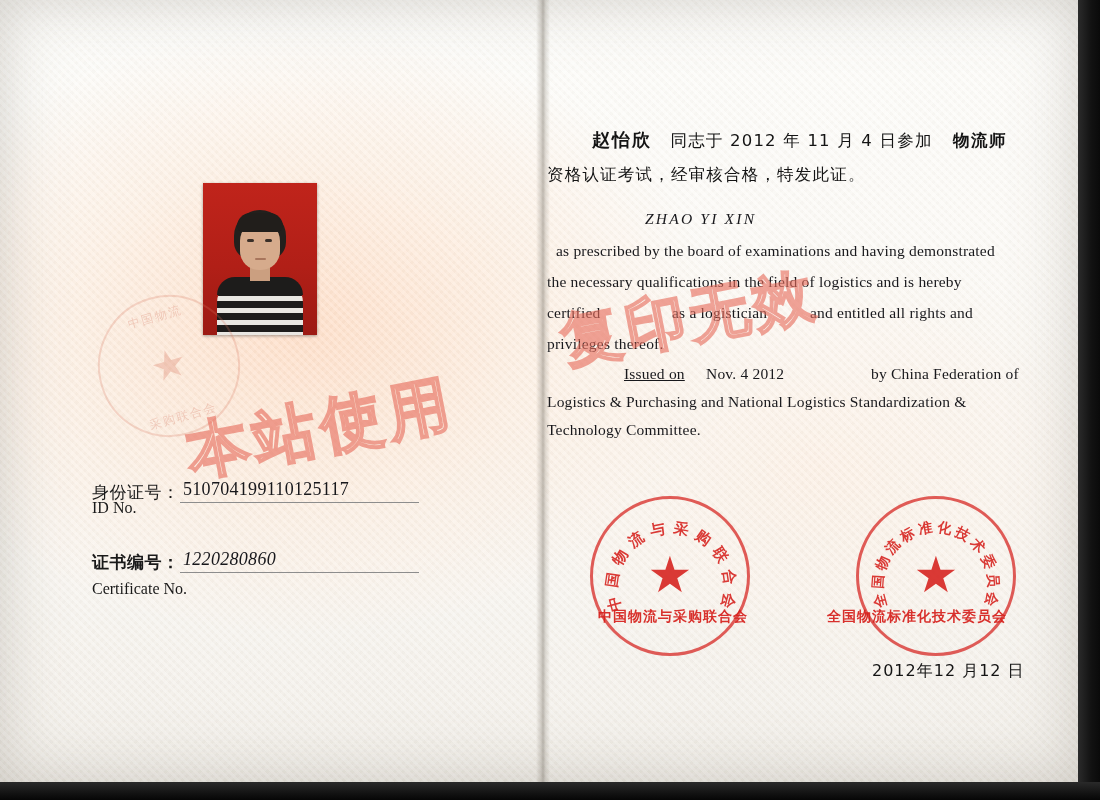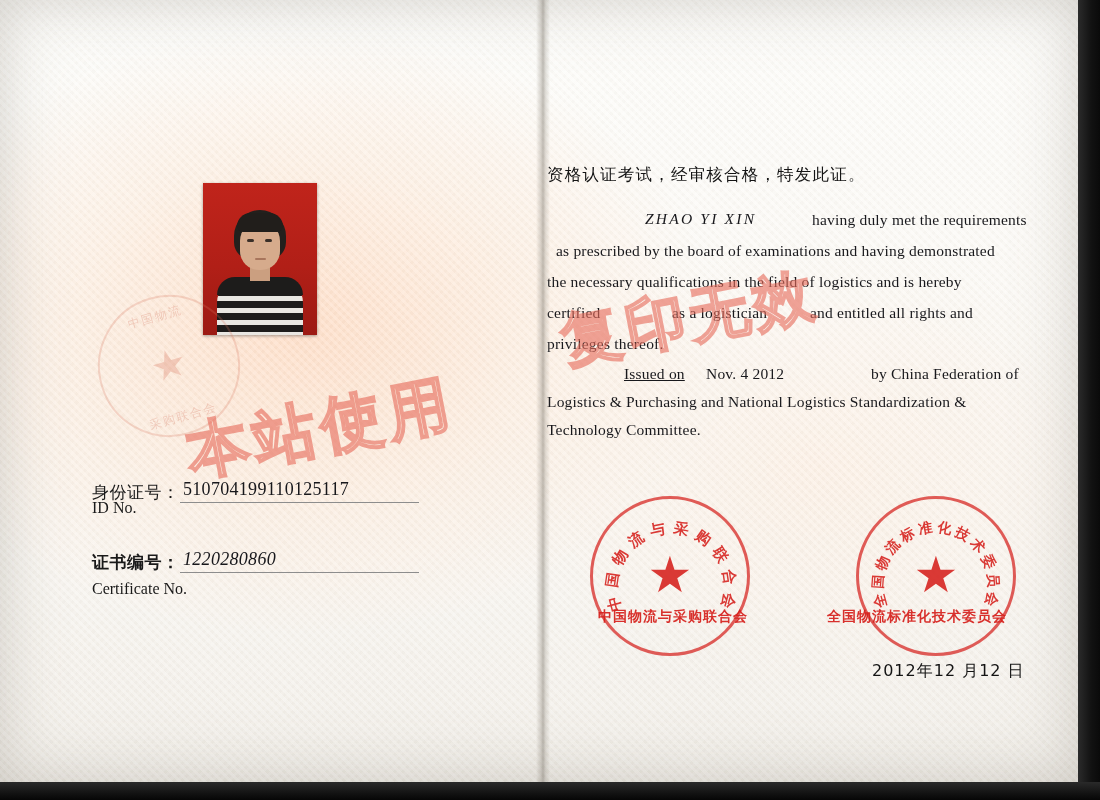--- a/index.html
+++ b/index.html
@@ -346,24 +346,28 @@
       <span class="label-cn">证书编号：</span>
     </div>
     <div class="field" style="left:183px; top:549px;font-style:italic;">
       <span class="value">1220280860</span>
     </div>
     <div class="rule" style="left:180px; top:572px; width:239px;"></div>
     <div class="field" style="left:92px; top:580px;">
       <span class="label-en">Certificate No.</span>
     </div>
 
+    <div class="cn-line" style="left:592px; top:128px;">
+      <span class="cn-name">赵怡欣</span>
+      <span style="margin-left:12px;">同志于 2012 年 11 月 4 日参加</span>
+      <span class="cn-strong" style="margin-left:14px;">物流师</span>
+    </div>
     <div class="cn-line" style="left:547px; top:164px;text-align:right;">资格认证考试，经审核合格，特发此证。</div>
 
     <div class="en-line en-name" style="left:645px; top:210px;">ZHAO  YI  XIN</div>
-    <div class="en-line" style="left:812px; top:211px;">having duly met the requirements</div>
     <div class="en-line" style="left:556px; top:242px;text-align:right;">as prescribed by the board of examinations and having demonstrated</div>
     <div class="en-line" style="left:547px; top:273px;">the necessary qualifications in the field of logistics and is hereby</div>
     <div class="en-line" style="left:547px; top:304px;text-align:right;">certified</div>
     <div class="en-line" style="left:672px; top:304px;">as a logistician</div>
     <div class="en-line" style="left:810px; top:304px;">and entitled all rights and</div>
     <div class="en-line" style="left:547px; top:335px;">privileges thereof.</div>
     <div class="en-line" style="left:624px; top:365px;text-decoration:underline;">Issued on</div>
     <div class="en-line" style="left:706px; top:365px;">Nov.  4  2012</div>
     <div class="en-line" style="left:871px; top:365px;">by China Federation of</div>
     <div class="en-line" style="left:547px; top:393px;">Logistics &amp; Purchasing and National Logistics Standardization &amp;</div>

